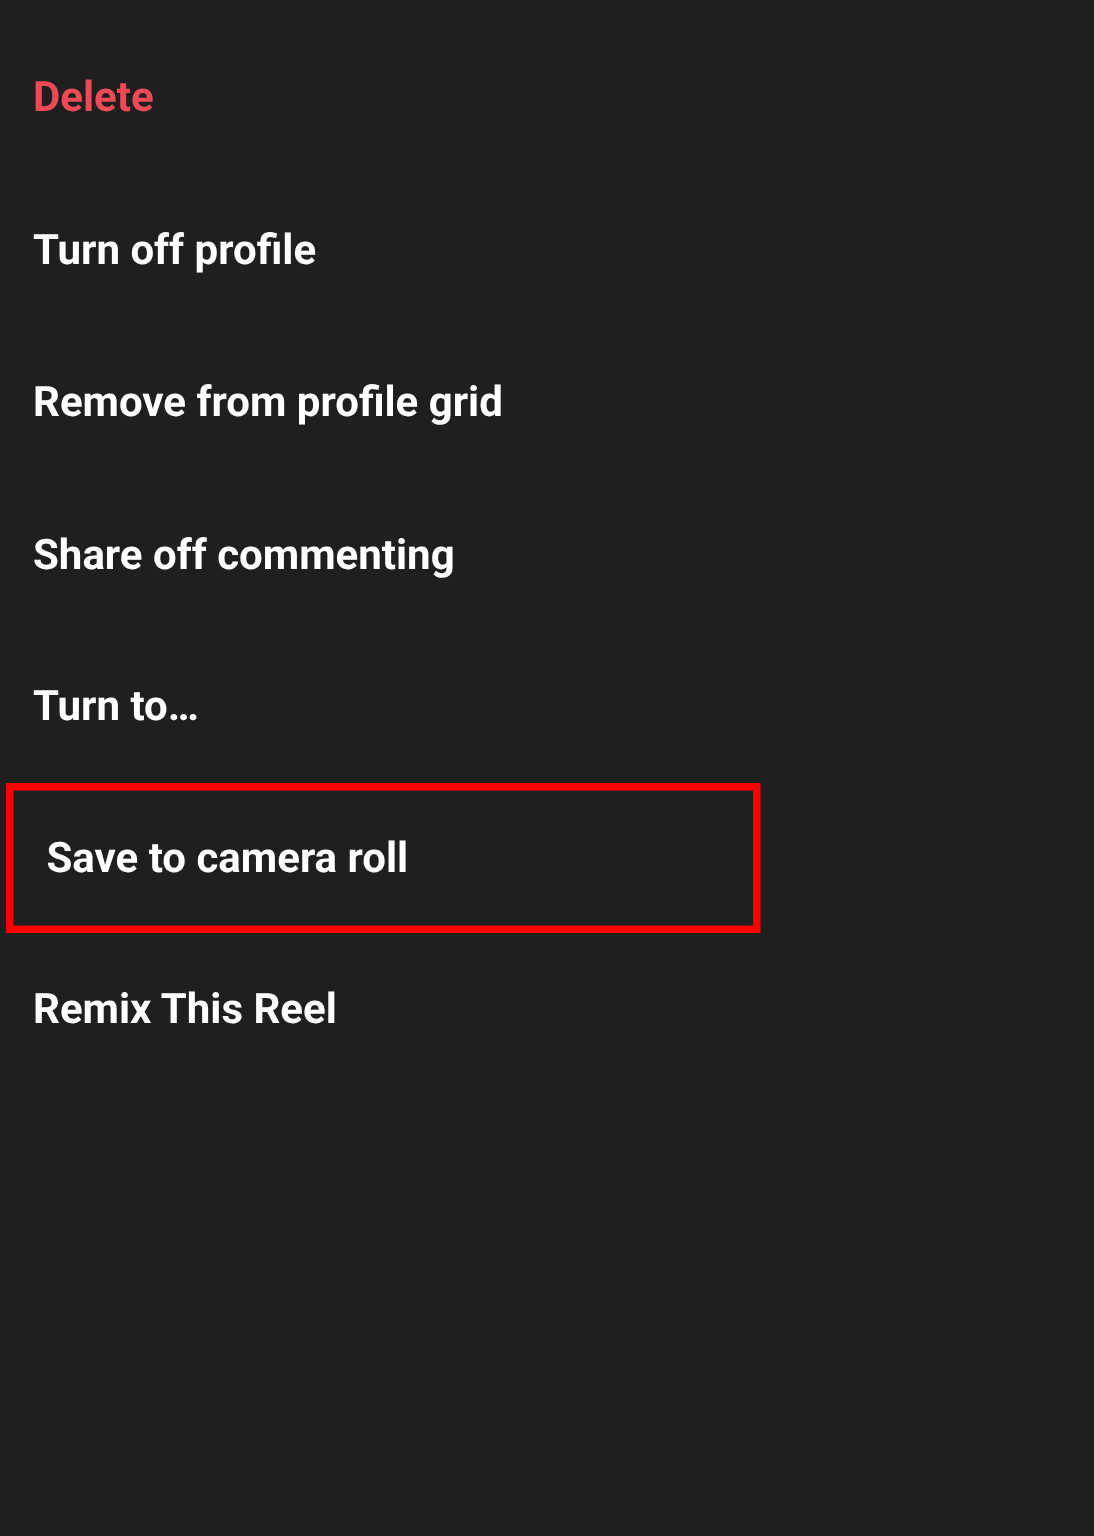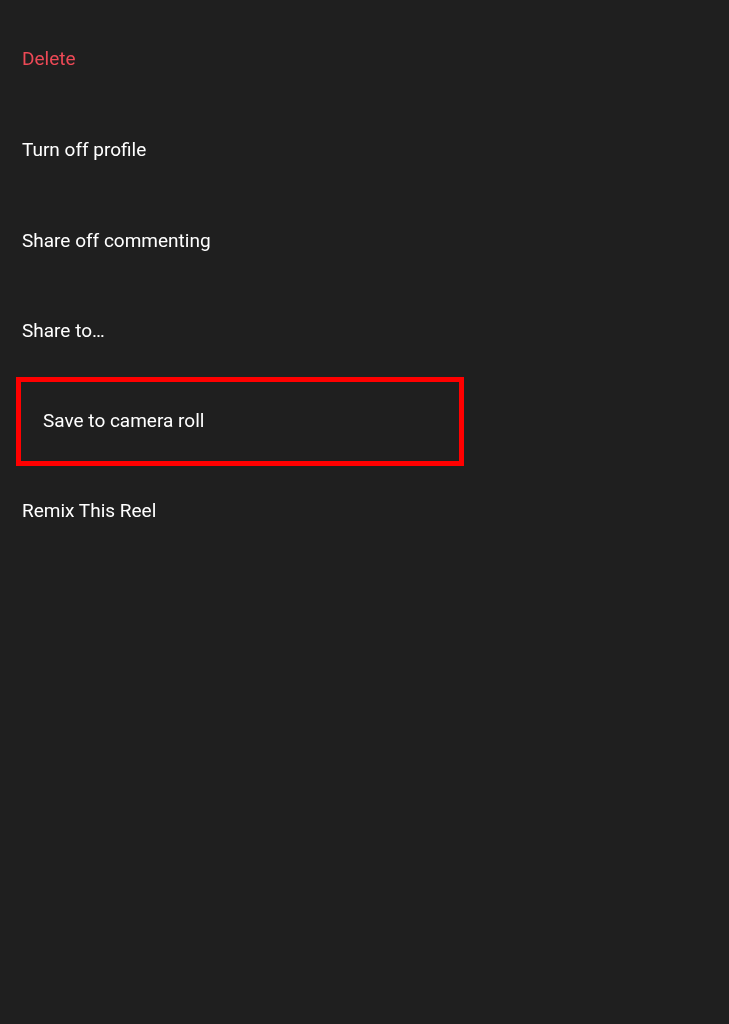--- a/index.html
+++ b/index.html
@@ -14,44 +14,45 @@
       font-family: -apple-system, BlinkMacSystemFont, "Segoe UI", Roboto, Helvetica, Arial, sans-serif;
       overflow: hidden;
     }
     .menu-container {
       display: flex;
       flex-direction: column;
       padding: 14px 0 0 0;
     }
     .menu-item {
       padding: 34px 22px;
-      font-size: 19px;
-      font-weight: 400;
+      font-size: 28px;
+      font-weight: 700;
       color: #ffffff;
       cursor: pointer;
       line-height: 1.2;
     }
     .menu-item.destructive {
       color: #ed4956;
     }
     .highlighted-wrapper {
       position: relative;
-      width: 448px;
+      width: 503px;
       border: 5px solid #ff0000;
-      margin-left: 16px;
+      margin-left: 4px;
     }
     .highlighted-wrapper .menu-item {
       padding: 28px 22px;
     }
   </style>
 </head>
 <body>
 
 <div class="menu-container">
   <div class="menu-item destructive">Delete</div>
   <div class="menu-item">Turn off profile</div>
+  <div class="menu-item">Remove from profile grid</div>
   <div class="menu-item">Share off commenting</div>
-  <div class="menu-item">Share to…</div>
+  <div class="menu-item">Turn to…</div>
   <div class="highlighted-wrapper">
     <div class="menu-item">Save to camera roll</div>
   </div>
   <div class="menu-item">Remix This Reel</div>
 </div>
 
 </body></html>

